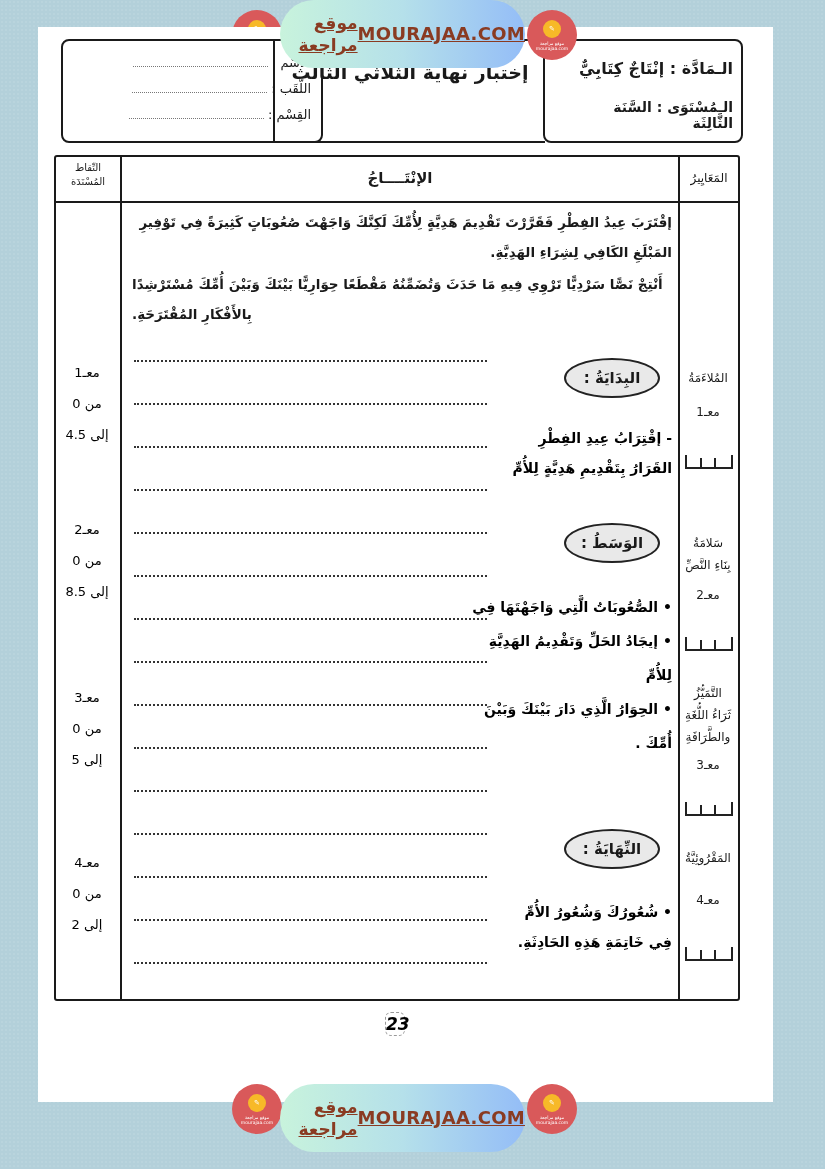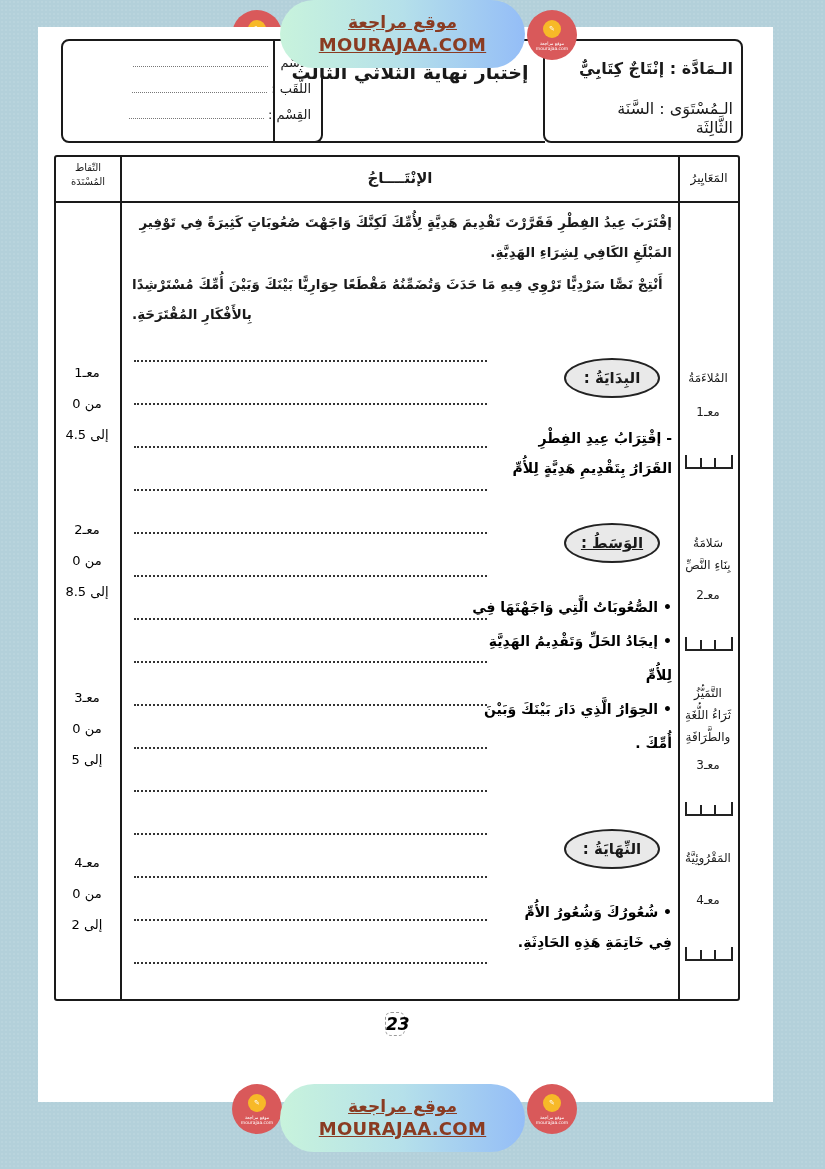--- a/index.html
+++ b/index.html
@@ -20,21 +20,21 @@
   .dotline { position:absolute; left:135px; width:353px; height:0; border-top:2.5px dotted #333; }
   .oval { position:absolute; border:2px solid #222; border-radius:50%; background:#e9e9e9; display:flex; align-items:center; justify-content:center; font-size:15px; font-weight:bold; }
   .hint { position:absolute; right:196px; font-size:14px; font-weight:bold; line-height:30px; text-align:right; direction:rtl; }
   .crit { position:absolute; width:50px; text-align:center; font-size:12px; line-height:22px; direction:rtl; }
   .tick-box { position:absolute; width:44px; height:12px; border-left:2px solid #222; border-bottom:2px solid #222; border-right:2px solid #222; }
   .tick-box::before, .tick-box::after { content:""; position:absolute; bottom:0; width:0; height:9px; border-left:2px solid #222; }
   .tick-box::before { left:13px; } .tick-box::after { left:27px; }
   .pts { position:absolute; left:64px; width:50px; text-align:center; font-size:13px; line-height:31px; direction:rtl; }
   .banner { position:absolute; left:280px; width:245px; height:68px; border-radius:34px;
     background: linear-gradient(90deg, #c8f3dc 0%, #b5e0ea 50%, #94bdf7 100%);
-    display:flex; flex-direction:column; align-items:center; justify-content:center; }
+    display:flex; flex-direction:row; align-items:center; justify-content:center; }
   .banner span { color:#8a3b22; font-weight:bold; text-decoration:underline; font-family:"DejaVu Sans", sans-serif; }
   .banner .b-ar { font-size:17px; line-height:22px; direction:rtl; }
   .banner .b-en { font-size:18px; line-height:24px; letter-spacing:0.3px; }
   .logo { position:absolute; width:50px; height:50px; border-radius:50%; background:#d9595a; display:flex; flex-direction:column; align-items:center; justify-content:center; }
   .logo .coin { width:18px; height:18px; border-radius:50%; background:#f7b928; display:flex; align-items:center; justify-content:center; font-size:7px; color:#fff; font-weight:bold; }
   .logo .ltxt { color:#fff; font-size:4.5px; margin-top:3px; line-height:5px; text-align:center; }
   .pagenum { position:absolute; left:385px; top:1012px; width:18px; height:22px; border:1px dashed #999; border-radius:6px; font-size:17px; font-weight:bold; text-align:right; line-height:22px; font-style:italic; }
 </style>
 </head>
 <body>
@@ -68,21 +68,21 @@
       <span class="dots"></span>
     </div>
   </div>
 
   <div class="abs" style="left:235px; top:12px; width:270px; height:100px; border-top:2.5px solid #1a1a1a; border-bottom:2.5px solid #1a1a1a; border-left:2px solid #1a1a1a;">
     <div class="ar title-main" style="position:absolute; top:20px; width:100%; text-align:center;">إختبار نهاية الثلاثي الثالث</div>
   </div>
 
   <div class="box" style="left:505px; top:12px; width:196px; height:100px;">
     <div class="ar" style="position:absolute; right:8px; top:18px; font-size:16px; font-weight:bold;">الـمَادَّة : إنْتَاجٌ كِتَابِيٌّ</div>
-    <div class="ar" style="position:absolute; right:8px; top:58px; font-size:16px; font-weight:normal;margin-left:42px;">الـمُسْتَوَى : السَّنَة الثَّالِثَة</div>
+    <div class="ar" style="position:absolute; right:8px; top:58px; font-size:14px; font-weight:bold;margin-left:42px;">الـمُسْتَوَى : السَّنَة الثَّالِثَة</div>
   </div>
 
   <div class="abs" style="left:16px; top:128px; width:682px; height:842px; border:2.5px solid #1a1a1a; border-radius:3px;">
 
     <div class="abs" style="left:64px; top:0; width:2px; height:100%; background:#1a1a1a;"></div>
     <div class="abs" style="left:622px; top:0; width:2px; height:100%; background:#1a1a1a;"></div>
 
     <div class="abs" style="left:0; top:44px; width:100%; height:2px; background:#1a1a1a;"></div>
 
     <div class="ar" style="position:absolute; left:2px; top:4px; width:60px; font-size:10px; text-align:center; line-height:14px;">النِّقاط المُسْنَدَة</div>
@@ -135,21 +135,21 @@
     <div class="tick-box" style="left:629px; top:645px;"></div>
 
     <div class="crit ar" style="left:627px; top:690px;">
       <div>المَقْرُوئِيَّةُ</div>
       <div style="height:20px"></div>
       <div>معـ4</div>
     </div>
     <div class="tick-box" style="left:629px; top:790px;"></div>
 
     <div class="oval ar" style="left:508px; top:201px; width:92px; height:36px;">البِدَايَةُ :</div>
-    <div class="oval ar" style="left:508px; top:366px; width:92px; height:36px;text-decoration:underline;">الوَسَطُ :</div>
+    <div class="oval ar" style="left:508px; top:366px; width:92px; height:36px;">الوَسَطُ :</div>
     <div class="oval ar" style="left:508px; top:672px; width:92px; height:36px;">النِّهَايَةُ :</div>
 
     <div class="hint" style="right:66px; top:266px;">
       <div>- إقْتِرَابُ عِيدِ الفِطْرِ</div>
       <div>القَرَارُ بِتَقْدِيمِ هَدِيَّةٍ لِلأُمِّ</div>
     </div>
     <div class="hint" style="right:66px; top:433px; line-height:34px;">
       <div>• الصُّعُوبَاتُ الَّتِي وَاجَهْتَهَا فِي</div>
       <div>• إيجَادُ الحَلِّ وَتَقْدِيمُ الهَدِيَّةِ</div>
       <div>لِلأُمِّ</div>

